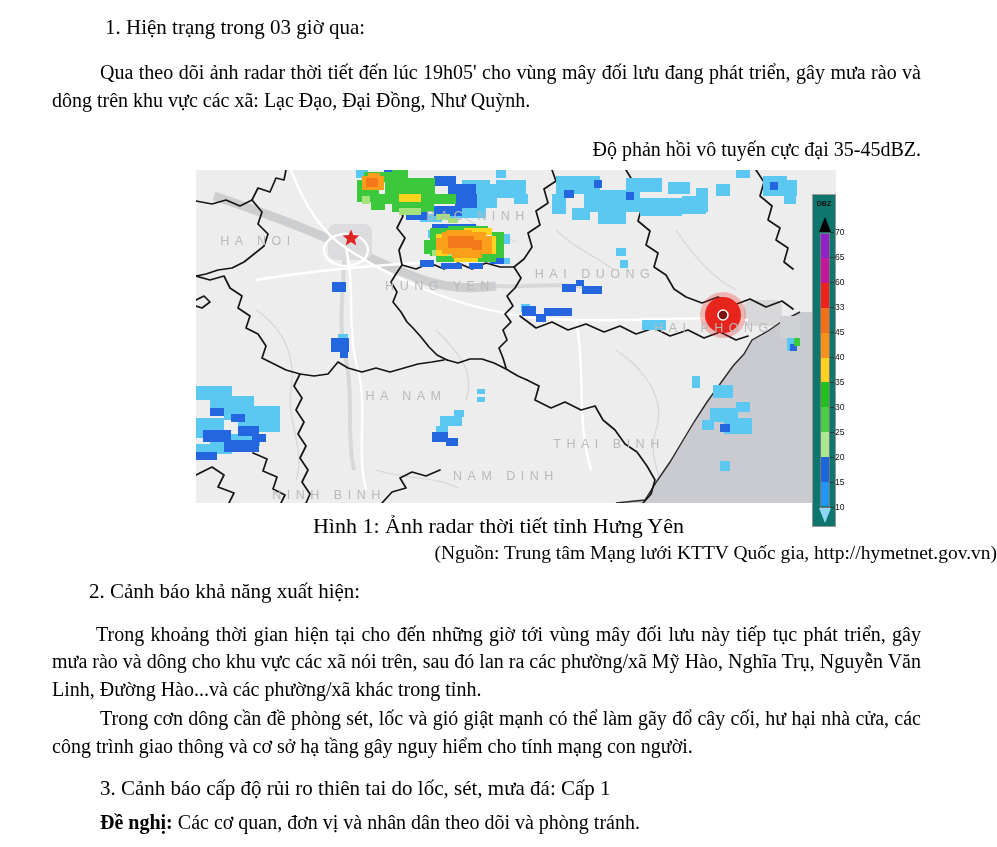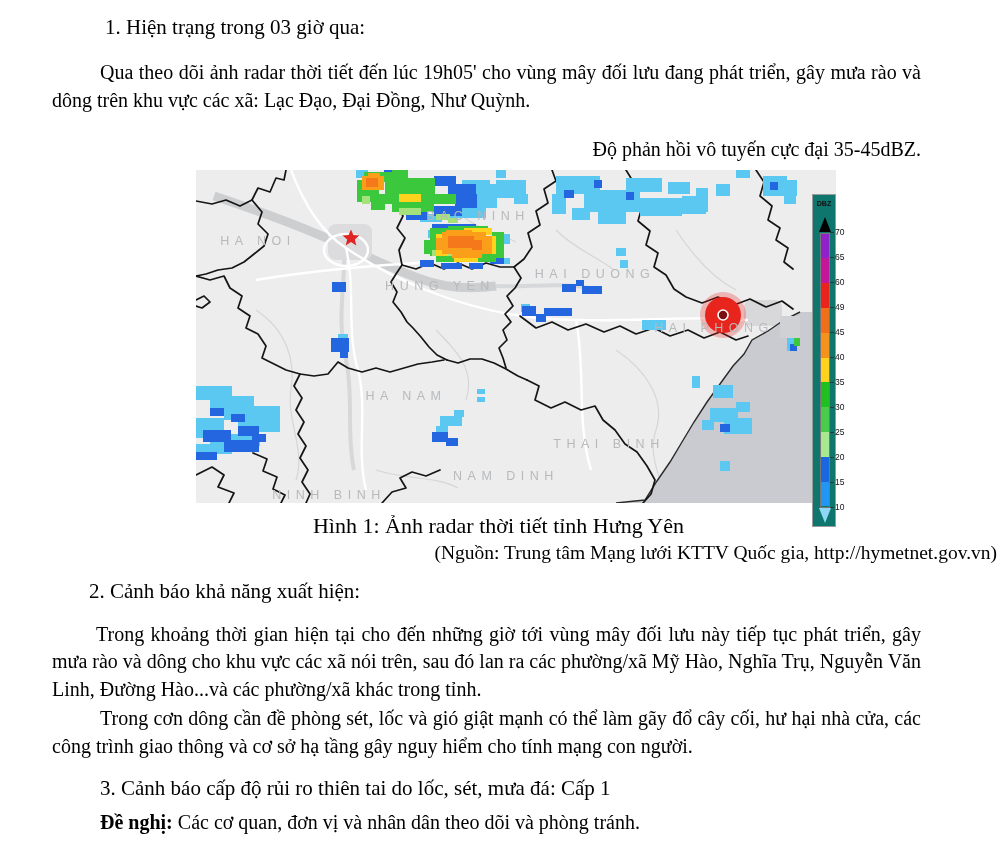--- a/index.html
+++ b/index.html
@@ -277,21 +277,21 @@
           <div class="cb-band" style="background: rgb(34, 191, 34);"></div>
           <div class="cb-band" style="background: rgb(73, 204, 73);"></div>
           <div class="cb-band" style="background: rgb(168, 232, 144);"></div>
           <div class="cb-band" style="background: rgb(27, 103, 224);"></div>
           <div class="cb-band" style="background: rgb(33, 150, 243);"></div>
         </div>
       <div class="cb-ticks" id="cb-ticks">
           <span class="cb-tick">70</span>
           <span class="cb-tick">65</span>
           <span class="cb-tick">60</span>
-          <span class="cb-tick">49</span>
+          <span class="cb-tick">33</span>
           <span class="cb-tick">45</span>
           <span class="cb-tick">40</span>
           <span class="cb-tick">35</span>
           <span class="cb-tick">30</span>
           <span class="cb-tick">25</span>
           <span class="cb-tick">20</span>
           <span class="cb-tick">15</span>
           <span class="cb-tick">10</span>
         </div>
       <div class="cb-arrow-down"></div>

